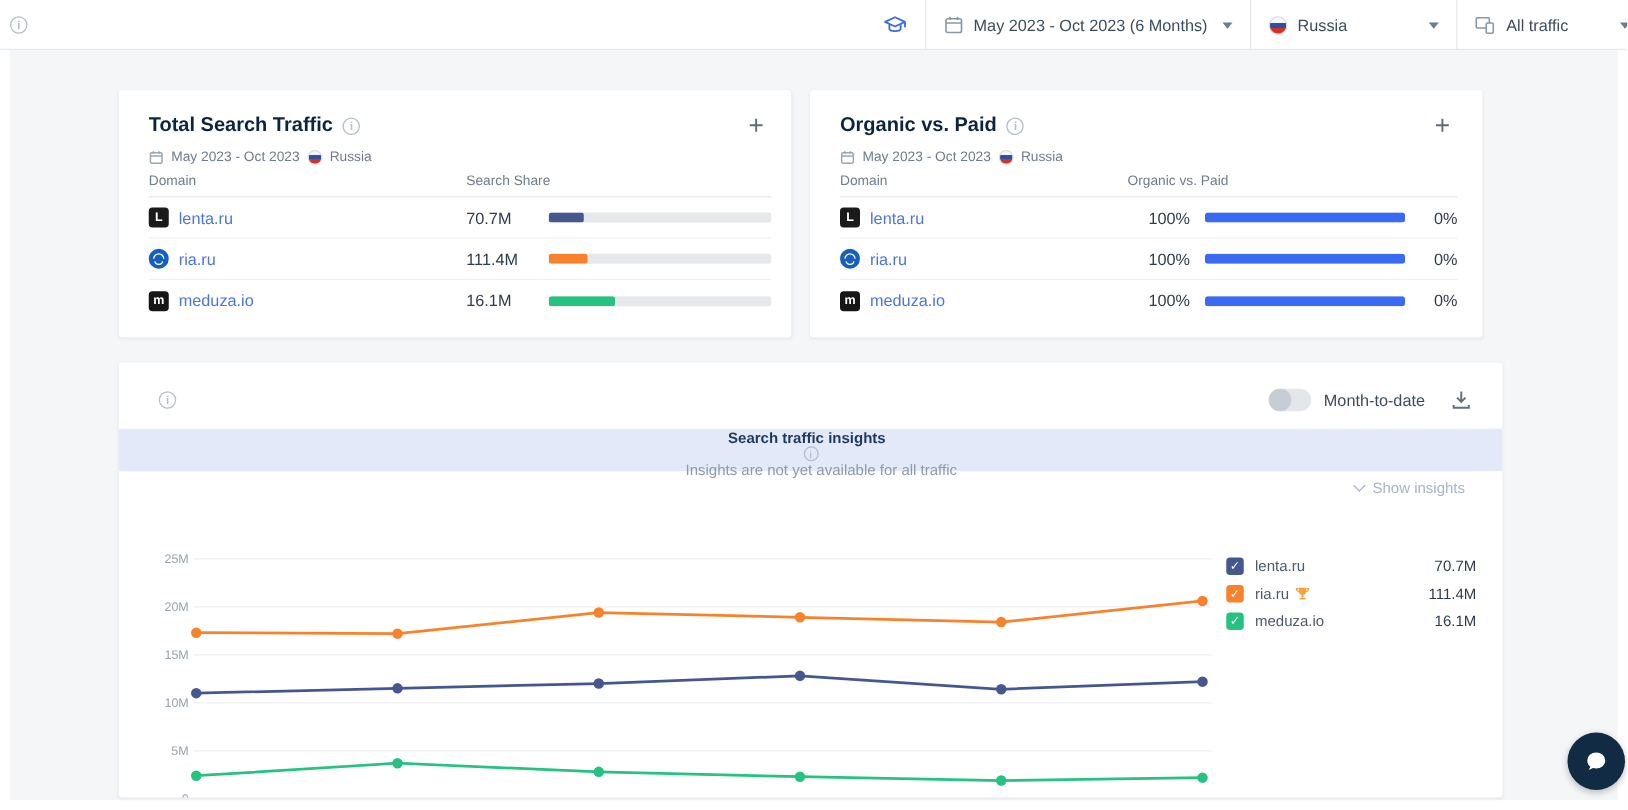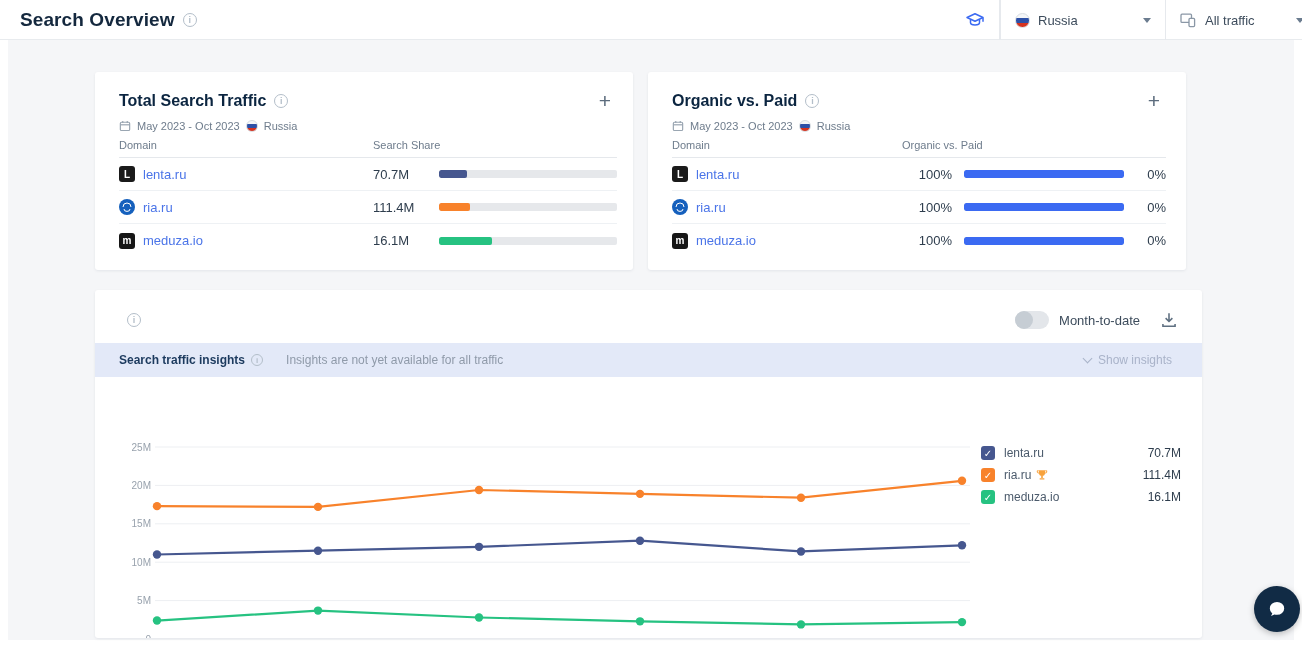--- a/index.html
+++ b/index.html
@@ -56,21 +56,21 @@
 
   
   .card-lg { left:95px; top:290px; width:1107px; height:348px; overflow:hidden; }
   .eng-title-row { display:flex; align-items:center; padding:16px 24px 0 24px; height:44px; }
   .eng-right { margin-left:auto; display:flex; align-items:center; gap:14px; }
   .toggle { width:34px; height:18px; border-radius:9px; background:#e3e6ea; position:relative; cursor:pointer; }
   .toggle-knob { position:absolute; left:0; top:0; width:18px; height:18px; border-radius:50%; background:#c6cdd4; }
   .toggle-label { font-size:13px; color:#3d4c5c; margin-left:-4px; }
 
   .insights-banner { margin-top:9px; height:34px; background:#e3e9f8; display:flex; align-items:center;
-    padding:0 30px 0 24px; }
+    padding:0 30px 0 24px;flex-direction:column; }
   .insights-title { font-size:12px; font-weight:700; color:#1c3a5e; }
   .insights-msg { font-size:12px; color:#8f9aa9; margin-left:23px; }
   .show-insights { margin-left:auto; display:flex; align-items:center; gap:7px; font-size:12px;
     color:#a9b3c9; cursor:pointer; }
   .chev-down { width:7px; height:7px; border-right:1.6px solid #a9b3c9; border-bottom:1.6px solid #a9b3c9;
     transform:rotate(45deg); margin-top:-4px; }
 
   .controls-row { display:flex; align-items:center; padding:0 24px; margin-top:16px; height:30px; }
   .breakdown-label { font-size:13px; color:#65758a; }
   .pill-select { display:flex; align-items:center; gap:7px; background:#e9ecf1; border-radius:14px;
@@ -101,33 +101,42 @@
     z-index:9; box-shadow:0 2px 6px rgba(0,0,0,.25); }
 
   svg.icon { display:block; }
 </style>
 </head>
 <body>
 
 <div class="page">
 
   <div class="top-header">
-    <div class="page-title">Search Overview</div>
     <span class="info-dot">i</span>
 
     <div class="hdr-right">
       <div class="hdr-group">
         <svg class="icon" width="20" height="18" viewBox="0 0 20 18">
           <path d="M2 6.5 L10 2.8 L18 6.5 L10 10.2 Z" fill="none" stroke="#3b6af2" stroke-width="1.5" stroke-linejoin="round"></path>
           <path d="M5.5 8.6 v3.2 c0 1.3 2 2.1 4.5 2.1 s4.5-.8 4.5-2.1 V8.6" fill="none" stroke="#3b6af2" stroke-width="1.5"></path>
           <path d="M18 6.8 v4" stroke="#3b6af2" stroke-width="1.5"></path>
         </svg>
       </div>
       <div class="hdr-divider"></div>
 
+      <div class="hdr-group">
+        <svg class="icon" width="16" height="16" viewBox="0 0 16 16">
+          <rect x="1.8" y="3" width="12.4" height="11" rx="1.5" fill="none" stroke="#8a97a6" stroke-width="1.3"></rect>
+          <line x1="1.8" y1="6.4" x2="14.2" y2="6.4" stroke="#8a97a6" stroke-width="1.3"></line>
+          <line x1="5" y1="1.3" x2="5" y2="4" stroke="#8a97a6" stroke-width="1.3"></line>
+          <line x1="11" y1="1.3" x2="11" y2="4" stroke="#8a97a6" stroke-width="1.3"></line>
+        </svg>
+        <span class="hdr-text">May 2023 - Oct 2023 (6 Months)</span>
+        <span class="caret"></span>
+      </div>
       <div class="hdr-divider"></div>
 
       <div class="hdr-group" style="width:164px;">
         <span class="flag-ru"></span>
         <span class="hdr-text">Russia</span>
         <span class="caret" style="margin-left:auto;"></span>
       </div>
       <div class="hdr-divider"></div>
 
       <div class="hdr-group" style="width:126px;">

